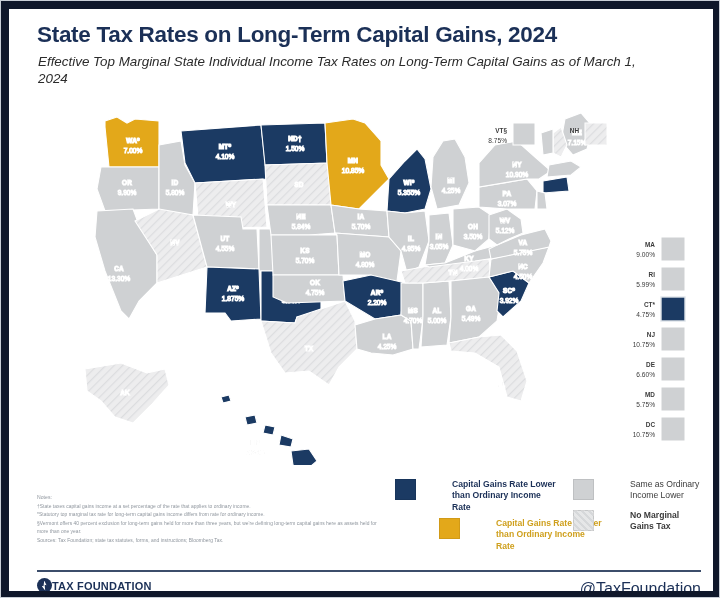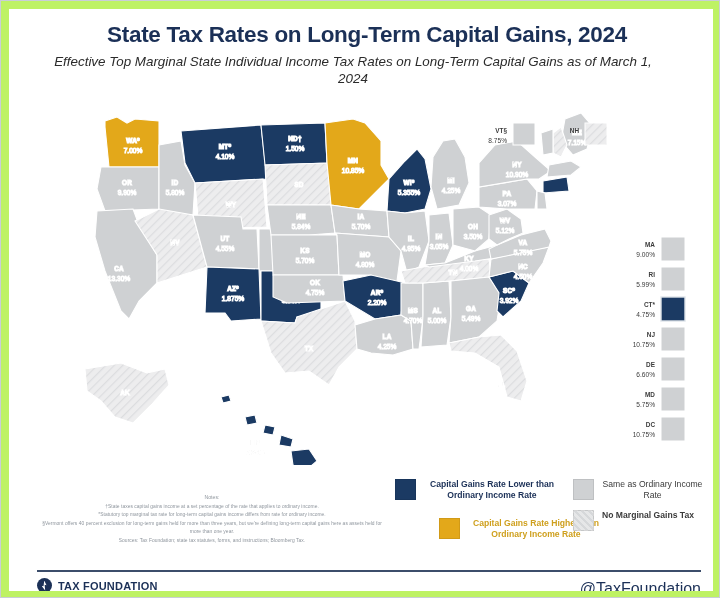--- a/index.html
+++ b/index.html
@@ -1,18 +1,18 @@
 <!DOCTYPE html>
 <html><head>
 <meta charset="utf-8">
 <style>
   html,body{margin:0;padding:0;background:#d8dde3;}
   body{font-family:"Liberation Sans",sans-serif;}
-  .frame{position:relative;width:720px;height:598px;background:#bef264;overflow:hidden;
-         box-sizing:border-box;border:1px solid #c9ced6;text-align:center;}
+  .frame{position:relative;width:720px;height:598px;background:#0f172a;overflow:hidden;
+         box-sizing:border-box;border:1px solid #c9ced6;}
   .inner{position:absolute;left:8px;top:8px;width:704px;height:582px;background:#fff;overflow:hidden;}
 
   .title{position:absolute;left:28px;top:14px;width:660px;font-size:22.5px;font-weight:bold;
          color:#1b3057;letter-spacing:-0.3px;line-height:1.1;}
   .subtitle{position:absolute;left:29px;top:44px;width:630px;font-size:13.4px;font-style:italic;
             color:#2b2b2b;line-height:1.28;font-family:"Liberation Sans",sans-serif;}
 
   .map{position:absolute;left:0;top:96px;width:704px;height:360px;}
   .map svg{display:block;}
 
@@ -22,33 +22,33 @@
   .srate{font-size:6.6px;font-family:"Liberation Sans",sans-serif;text-anchor:middle;fill:#3b3b3b;}
   .onnavy .slabel,.onnavy .srate{fill:#ffffff;}
   .ongold .slabel,.ongold .srate{fill:#ffffff;}
 
   
   .callout-lbl{font-size:6.4px;font-weight:bold;text-anchor:end;fill:#3b3b3b;}
   .callout-rate{font-size:6.6px;text-anchor:end;fill:#3b3b3b;}
 
   
   .legend{position:absolute;left:386px;top:470px;width:310px;height:62px;}
-  .lg-row{position:absolute;display:flex;align-items:flex-start;}
+  .lg-row{position:absolute;display:flex;align-items:flex-start;gap:28px;}
   .lg-sw{width:19px;height:19px;flex:0 0 19px;margin-right:8px;border:1px solid rgba(0,0,0,.08);}
   .lg-tx{font-size:8.6px;font-weight:bold;line-height:1.32;}
 
   
   .notes{position:absolute;left:28px;top:484px;width:350px;color:#8e959d;}
   .notes .nt{font-size:4.9px;line-height:1.72;letter-spacing:0.05px;}
   .notes .nt-head{font-size:5.1px;margin-bottom:1px;}
 
   
   .frule{position:absolute;left:28px;top:561px;width:664px;height:1.6px;background:#3c4d6b;}
   .footer{position:absolute;left:28px;top:569px;width:664px;height:20px;}
-  .brand{position:absolute;left:0;top:0;display:flex;align-items:center;gap:6px;}
+  .brand{position:absolute;left:0;top:0;display:flex;align-items:center;}
   .brand-mark{width:15px;height:15px;border-radius:50%;background:#1b3057;position:relative;}
   .brand-mark:after{content:"";position:absolute;left:4.5px;top:2.5px;width:5px;height:10px;
       background:#ffffff;clip-path:polygon(55% 0,100% 48%,62% 42%,74% 100%,0 52%,40% 58%);}
   .brand-tx{font-size:11px;font-weight:bold;color:#1b3057;letter-spacing:0.2px;}
   .handle{position:absolute;right:0;top:2px;font-size:16px;color:#1b3057;}
 </style>
 </head>
 <body>
 
 <div class="frame">
@@ -344,21 +344,21 @@
     <div class="lg-row" style="left:0;top:0;width:165px;">
       <span class="lg-sw" style="background:#1b3a63;"></span>
       <span class="lg-tx" style="color:#1b3057;">Capital Gains Rate Lower than Ordinary Income Rate</span>
     </div>
     <div class="lg-row" style="left:0;top:39px;width:165px;margin-left:44px;">
       <span class="lg-sw" style="background:#e3a81a;"></span>
       <span class="lg-tx" style="color:#cfa01e;">Capital Gains Rate Higher than Ordinary Income Rate</span>
     </div>
     <div class="lg-row" style="left:178px;top:0;width:130px;">
       <span class="lg-sw" style="background:#cfd1d3;"></span>
-      <span class="lg-tx" style="color:#3b3b3b;font-weight:normal;">Same as Ordinary Income Rate</span>
+      <span class="lg-tx" style="color:#3b3b3b;font-weight:normal;">Same as Ordinary Income Lower</span>
     </div>
     <div class="lg-row" style="left:178px;top:31px;width:130px;">
       <span class="lg-sw" style="background:repeating-linear-gradient(45deg,#e6e7e8 0 3px,#d6d8da 3px 5px);"></span>
       <span class="lg-tx" style="color:#3b3b3b;">No Marginal Gains Tax</span>
     </div>
   </div>
 
   <div class="notes">
     <div class="nt nt-head">Notes:</div>
     <div class="nt">†State taxes capital gains income at a set percentage of the rate that applies to ordinary income.</div>

